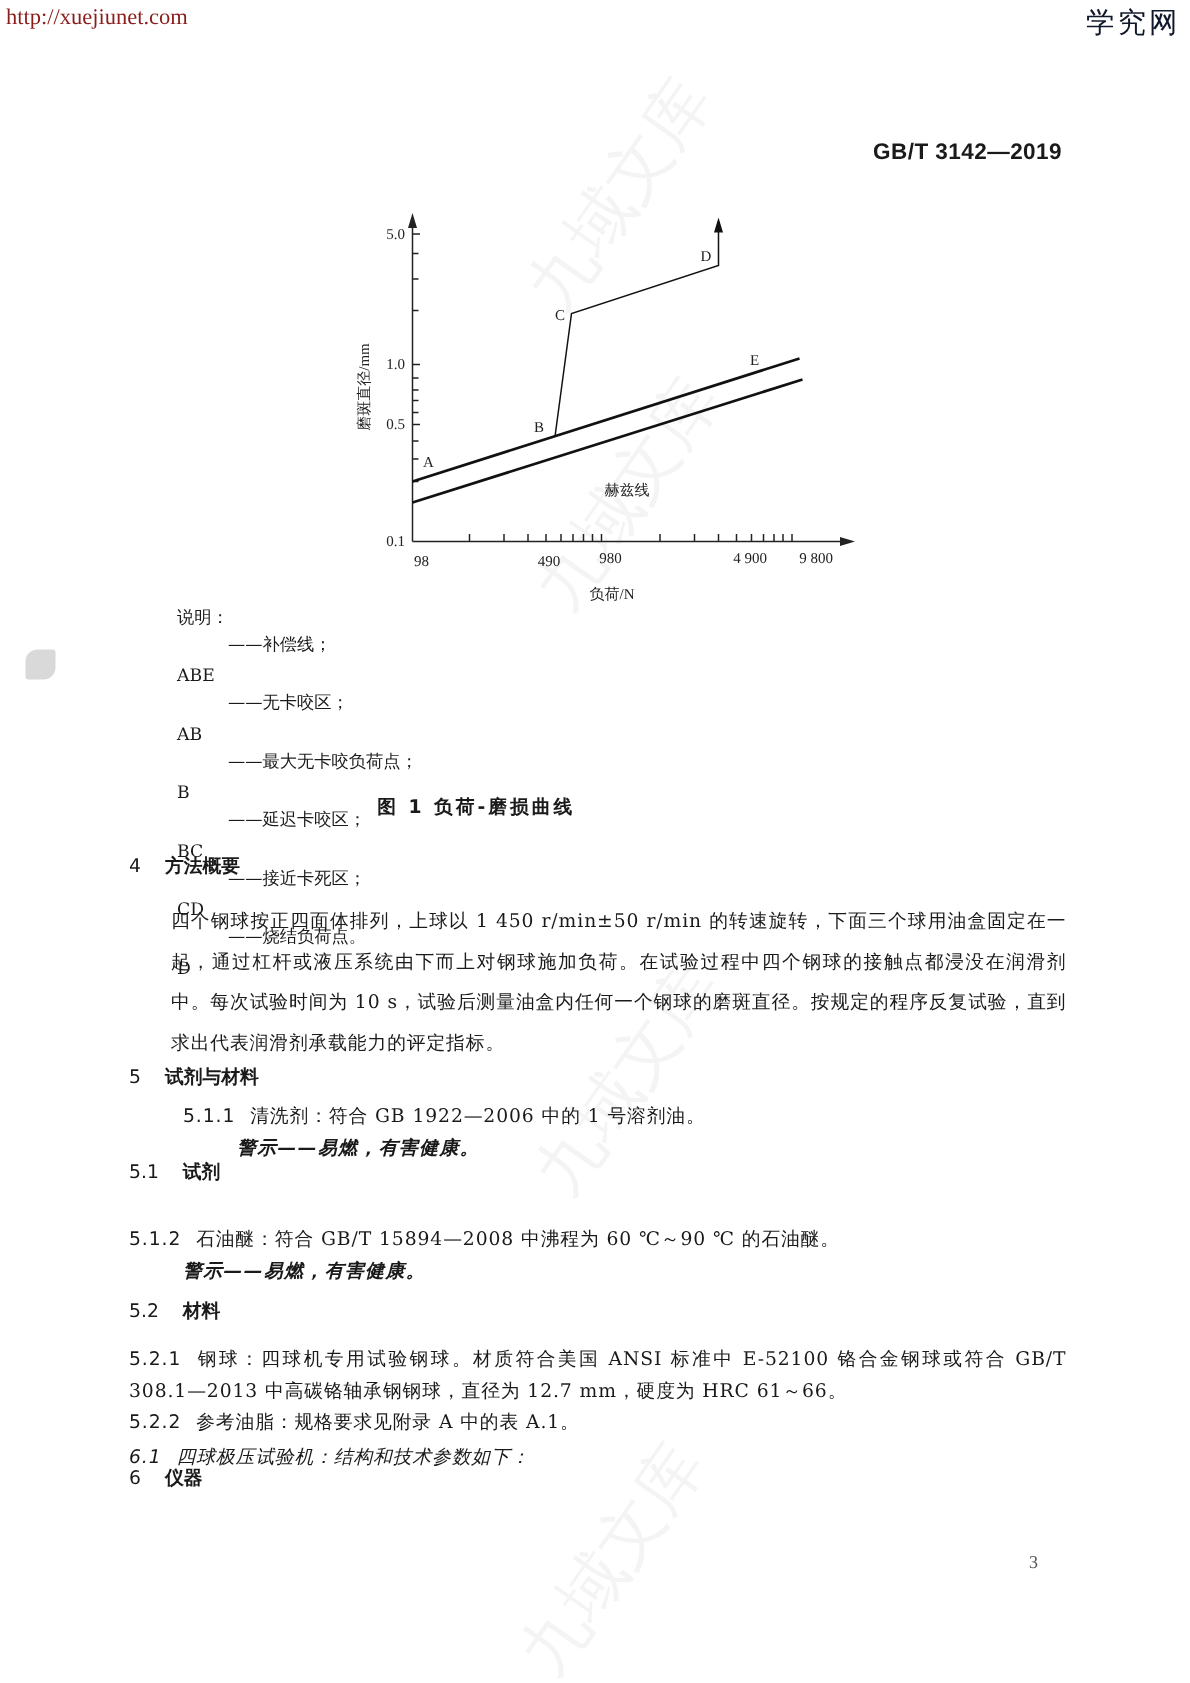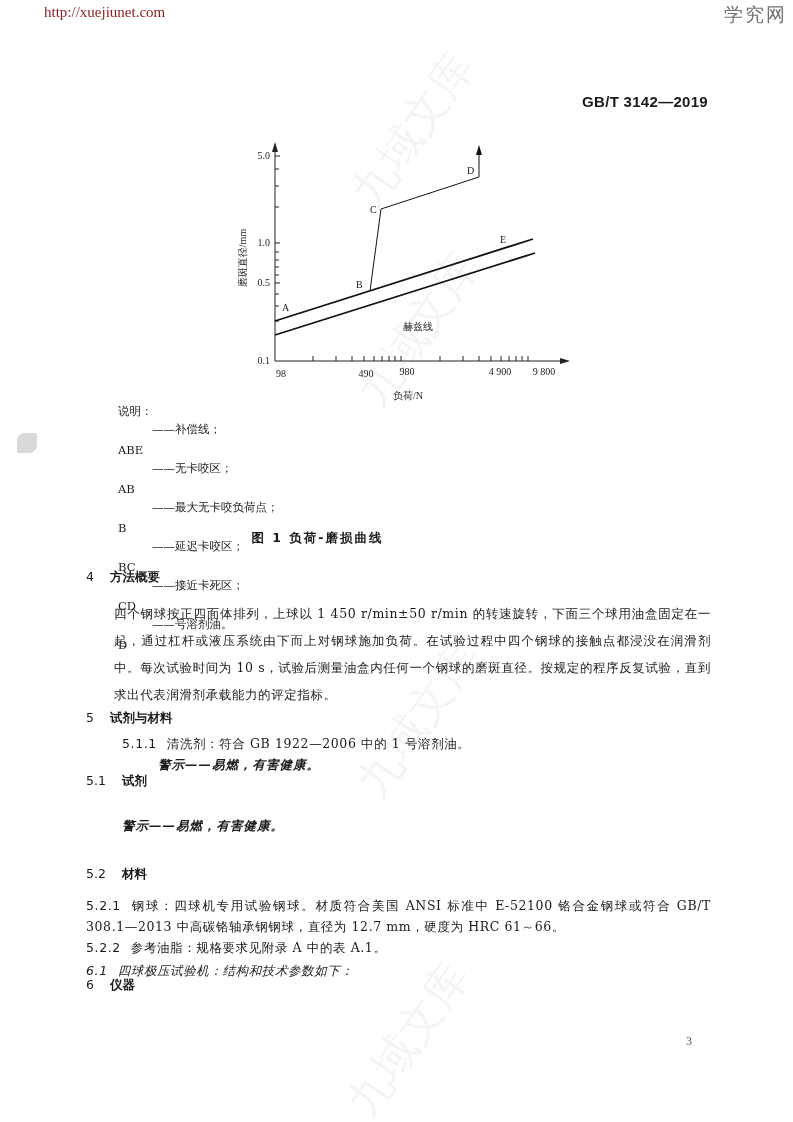--- a/index.html
+++ b/index.html
@@ -2,22 +2,22 @@
 <html><head>
   <meta charset="utf-8">
   <style>
     html, body { margin: 0; padding: 0; }
     body {
       width: 793px; height: 1122px; position: relative; overflow: hidden;
       background: #ffffff; color: #1a1a1a;
       font-family: "DejaVu Serif", "Liberation Serif", serif;
     }
     .abs { position: absolute; }
-    .site-url { left: 4px; top: 4px; font-size: 15px; color: #8a1c1c; font-family: "Liberation Serif", serif; margin-left: 40px; }
-    .site-brand { right: 6px; top: 2px; font-size: 19px; color: #737373; letter-spacing: 2px; font-family: "DejaVu Serif", serif; }
+    .site-url { left: 4px; top: 4px; font-size: 15px; color: #8a1c1c; font-family: "Liberation Serif", serif; }
+    .site-brand { right: 6px; top: 2px; font-size: 19px; color: #0f172a; letter-spacing: 2px; font-family: "DejaVu Serif", serif; }
     .std-no { right: 85px; top: 93px; font-size: 15px; font-weight: bold; font-family: "Liberation Sans", sans-serif; letter-spacing: 0.3px; }
     .side-tab { left: 17px; top: 433px; width: 20px; height: 20px; background: #d9d9d9; border-radius: 8px 2px 8px 2px; }
     .watermark { font-size: 44px; color: rgba(0,0,0,0.045); transform: rotate(-55deg); white-space: nowrap; pointer-events: none; font-family: "DejaVu Sans", sans-serif; }
     svg text { font-family: "Liberation Serif", serif; }
     .legend { left: 118px; top: 402px; font-size: 11.5px; line-height: 18px; }
     .legend .row { display: flex; }
     .legend .code { width: 34px; margin-top: 21px; }
     .fig-caption { left: 0; width: 635px; top: 530px; text-align: center; font-size: 12.5px; font-weight: bold; font-family: "DejaVu Sans", sans-serif; letter-spacing: 2px; }
     .h { font-family: "DejaVu Sans", sans-serif; font-weight: bold; font-size: 12.5px; }
     .h .num { display: inline-block; margin-right: 16px; font-weight: normal; }
@@ -138,21 +138,21 @@
   <div class="row">
       <span class="code">BC</span>
       <span>——延迟卡咬区；</span>
     </div>
   <div class="row">
       <span class="code">CD</span>
       <span>——接近卡死区；</span>
     </div>
   <div class="row">
       <span class="code">D</span>
-      <span>——号溶剂油。</span>
+      <span>——烧结负荷点。</span>
     </div>
 </div>
 
 <div class="abs fig-caption">图 1   负荷-磨损曲线</div>
 
 <div class="abs h" style="left:86px;top:569px;">
   <span class="num">4</span><span>方法概要</span>
 </div>
 <div class="abs para" style="top:600px;">
   <div class="indent">四个钢球按正四面体排列，上球以 1 450 r/min±50 r/min 的转速旋转，下面三个球用油盒固定在一起，通过杠杆或液压系统由下而上对钢球施加负荷。在试验过程中四个钢球的接触点都浸没在润滑剂中。每次试验时间为 10 s，试验后测量油盒内任何一个钢球的磨斑直径。按规定的程序反复试验，直到求出代表润滑剂承载能力的评定指标。</div>
@@ -162,20 +162,21 @@
   <span class="num">5</span><span>试剂与材料</span>
 </div>
 <div class="abs h" style="left:86px;top:745px;margin-top:28px;">
   <span class="num">5.1</span><span>试剂</span>
 </div>
 <div class="abs clause" style="top:733px;margin-left:36px;">
   <div><span class="cnum">5.1.1</span><span>清洗剂：符合 GB 1922—2006 中的 1 号溶剂油。</span></div>
   <div class="warn">警示——易燃，有害健康。</div>
 </div>
 <div class="abs clause" style="top:815px;">
+  <div><span class="cnum">5.1.2</span><span>石油醚：符合 GB/T 15894—2008 中沸程为 60 ℃～90 ℃ 的石油醚。</span></div>
   <div class="warn">警示——易燃，有害健康。</div>
 </div>
 
 <div class="abs h" style="left:86px;top:866px;">
   <span class="num">5.2</span><span>材料</span>
 </div>
 <div class="abs clause" style="top:895px;text-align:justify;">
   <span class="cnum">5.2.1</span><span>钢球：四球机专用试验钢球。材质符合美国 ANSI 标准中 E-52100 铬合金钢球或符合 GB/T 308.1—2013 中高碳铬轴承钢钢球，直径为 12.7 mm，硬度为 HRC 61～66。</span>
 </div>
 <div class="abs clause" style="top:937px;">

